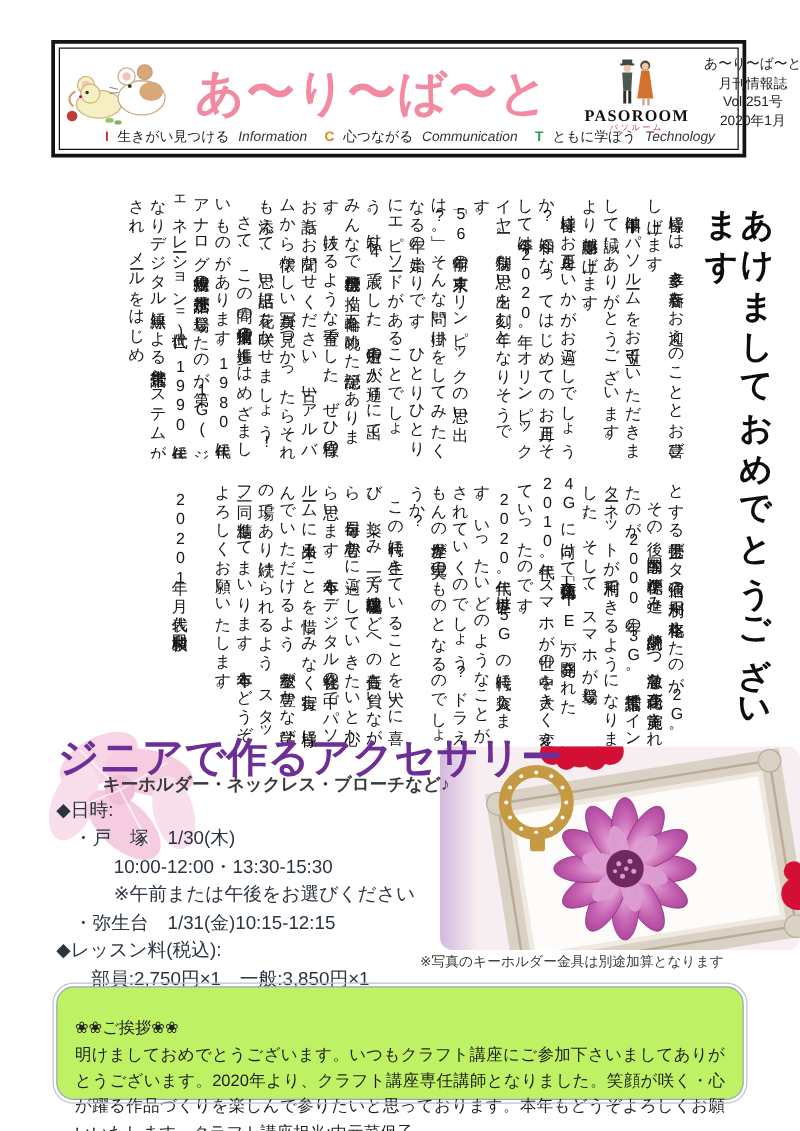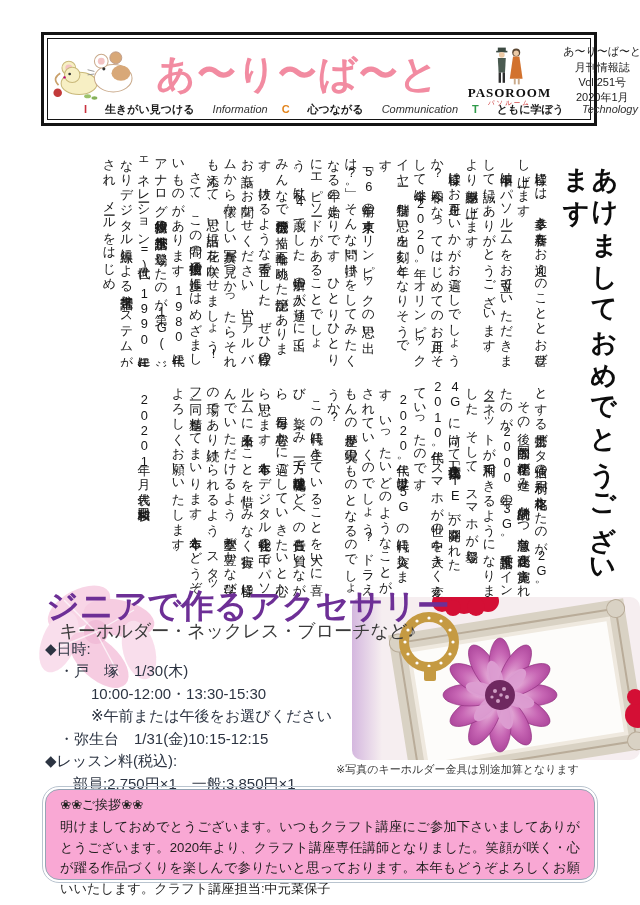--- a/index.html
+++ b/index.html
@@ -18,21 +18,21 @@
     font-size:39px;font-weight:bold;color:#f28ba1;letter-spacing:1px;
     white-space:nowrap;flex:0 0 auto;margin-top:2px;
   }
   .logo{display:flex;flex-direction:column;align-items:center;margin-left:16px;flex:0 0 auto;margin-top:6px;}
   .logo svg{width:36px;height:40px;}
   .logo-name{font-family:"Liberation Serif","DejaVu Serif",serif;font-weight:bold;font-size:13px;letter-spacing:1px;color:#111;line-height:1;}
   .logo-kana{font-size:6.5px;color:#c33;letter-spacing:2px;margin-top:1px;line-height:1;}
   .issue{margin-left:auto;text-align:center;font-size:11px;line-height:1.4;color:#222;white-space:nowrap;padding-right:2px;margin-top:4px;}
   .tagline{position:absolute;left:36px;bottom:2px;font-size:11px;color:#1c1c1c;white-space:nowrap;}
   .tagline .en{font-style:italic;color:#333;}
-  .tagline .jp{margin:0 18px;font-weight:bold;}
+  .tagline .jp{margin:0 7px;}
   .tag-i{color:#c9323f;font-weight:bold;}
   .tag-c{color:#e2841c;font-weight:bold;}
   .tag-t{color:#2f9a49;font-weight:bold;}
   .tag-gap{display:inline-block;width:14px;}
   
   .vtext{
     writing-mode:vertical-rl;text-orientation:upright;
     white-space:pre-wrap;overflow:hidden;position:absolute;color:#161616;
   }
   .band1{left:43px;top:150px;width:507px;height:217px;font-size:12.8px;line-height:1.35;letter-spacing:.4px;}
@@ -41,33 +41,33 @@
     right:22px;top:149px;height:448px;font-size:26px;
     font-family:"DejaVu Serif","Liberation Serif",serif;font-weight:bold;
     letter-spacing:3px;line-height:1.1;color:#0d0d0d;transform:rotate(.4deg);
   }
   
   .craft-flower{position:absolute;left:24px;top:580px;width:160px;height:120px;z-index:1;}
   .craft-heading{
     position:absolute;left:46px;top:584px;font-size:33px;font-weight:bold;
     color:#6d2f96;white-space:nowrap;z-index:4;letter-spacing:0;font-family:Liberation Serif, serif;
   }
-  .craft-sub{position:absolute;left:53px;top:619px;width:370px;text-align:center;font-size:18px;color:#3a3a3a;z-index:4;white-space:nowrap;}
+  .craft-sub{position:absolute;left:36px;top:619px;width:370px;text-align:center;font-size:14px;color:#3a3a3a;z-index:4;white-space:nowrap;font-weight:bold;}
   .craft-details{position:absolute;left:45px;top:640px;font-size:15px;line-height:1.23;color:#2c3442;z-index:3;white-space:nowrap;}
   .craft-details div{margin-bottom:4px;}
   .d-ind1{padding-left:14px;}
   .d-ind2{padding-left:46px;}
   .d-ind3{padding-left:28px;}
   .photo{position:absolute;left:352px;top:597px;width:288px;height:163px;border-radius:10px;overflow:hidden;z-index:2;}
   .photo-caption{position:absolute;left:336px;top:762px;font-size:11px;color:#3a3a3a;z-index:3;white-space:nowrap;}
   
   .greeting{
     position:absolute;left:45px;top:789px;width:550px;height:91px;
     border:1px solid #96a5b5;outline:1px solid #b9c4cf;outline-offset:2px;
-    border-radius:14px;box-sizing:border-box;padding:6px 14px 6px 14px;background:#f9a8d4;z-index:3;
+    border-radius:14px;box-sizing:border-box;padding:23px 14px 6px 14px;background:#bef264;z-index:3;
   }
   .greeting-title{font-size:13px;color:#222;margin-bottom:3px;}
   .greeting-body{font-size:13.2px;line-height:1.56;color:#1e1e1e;text-align:justify;}
 </style>
 </head>
 <body>
 
 <div class="header">
   <div class="mice-wrap">
     <svg viewBox="0 0 110 62" width="94" height="58">

